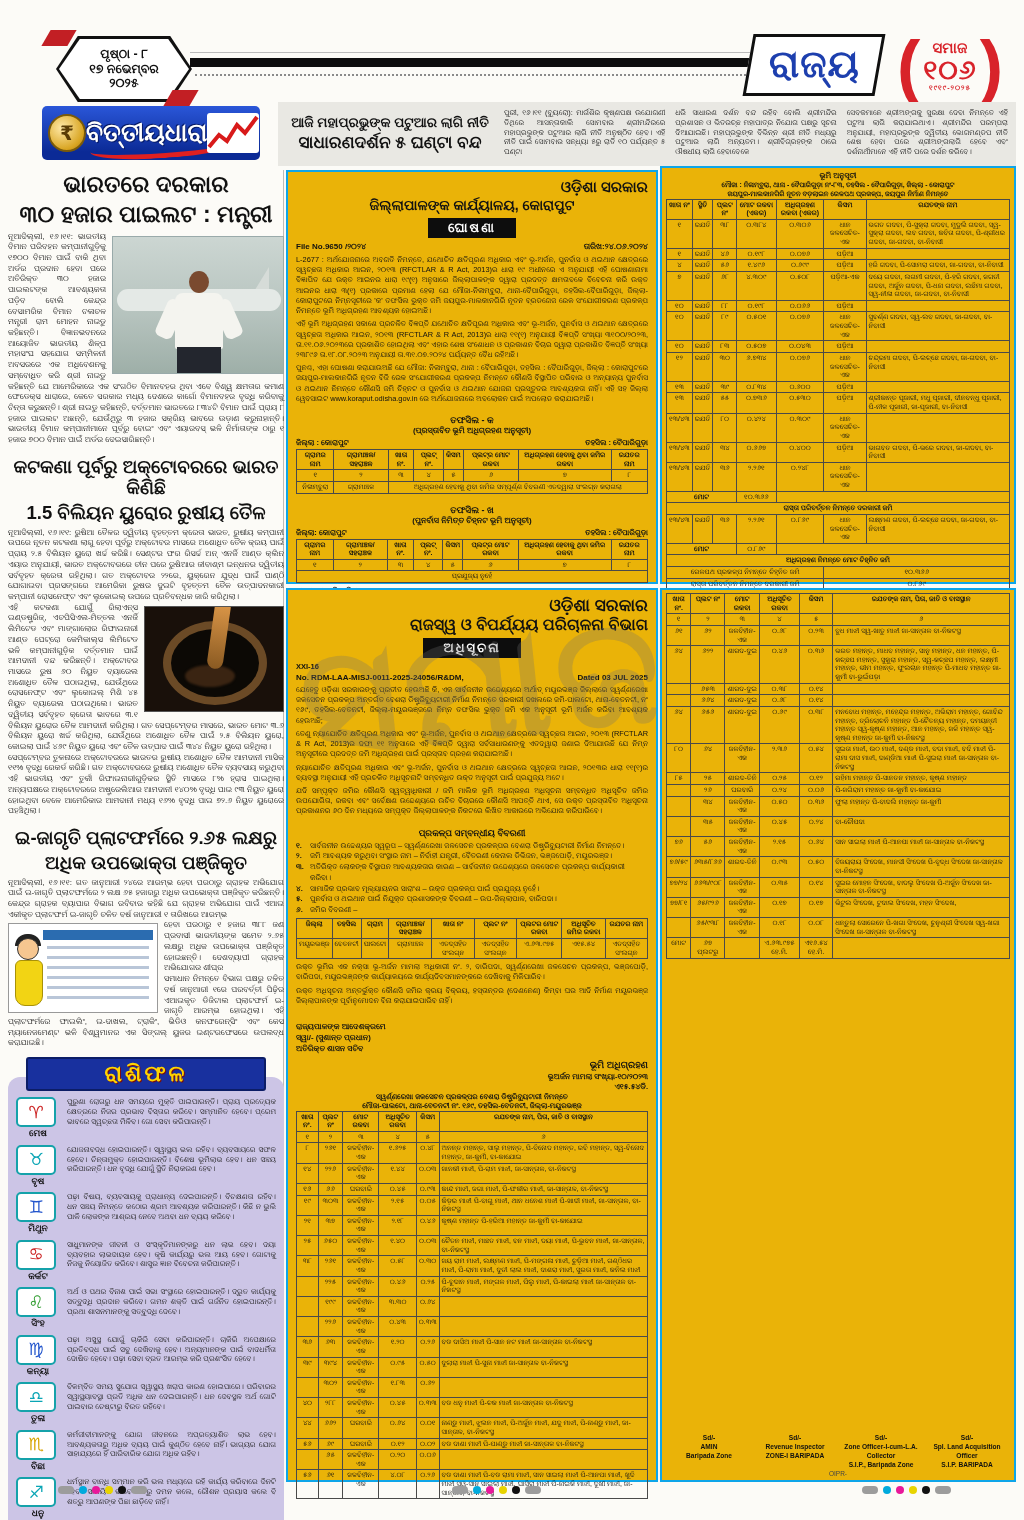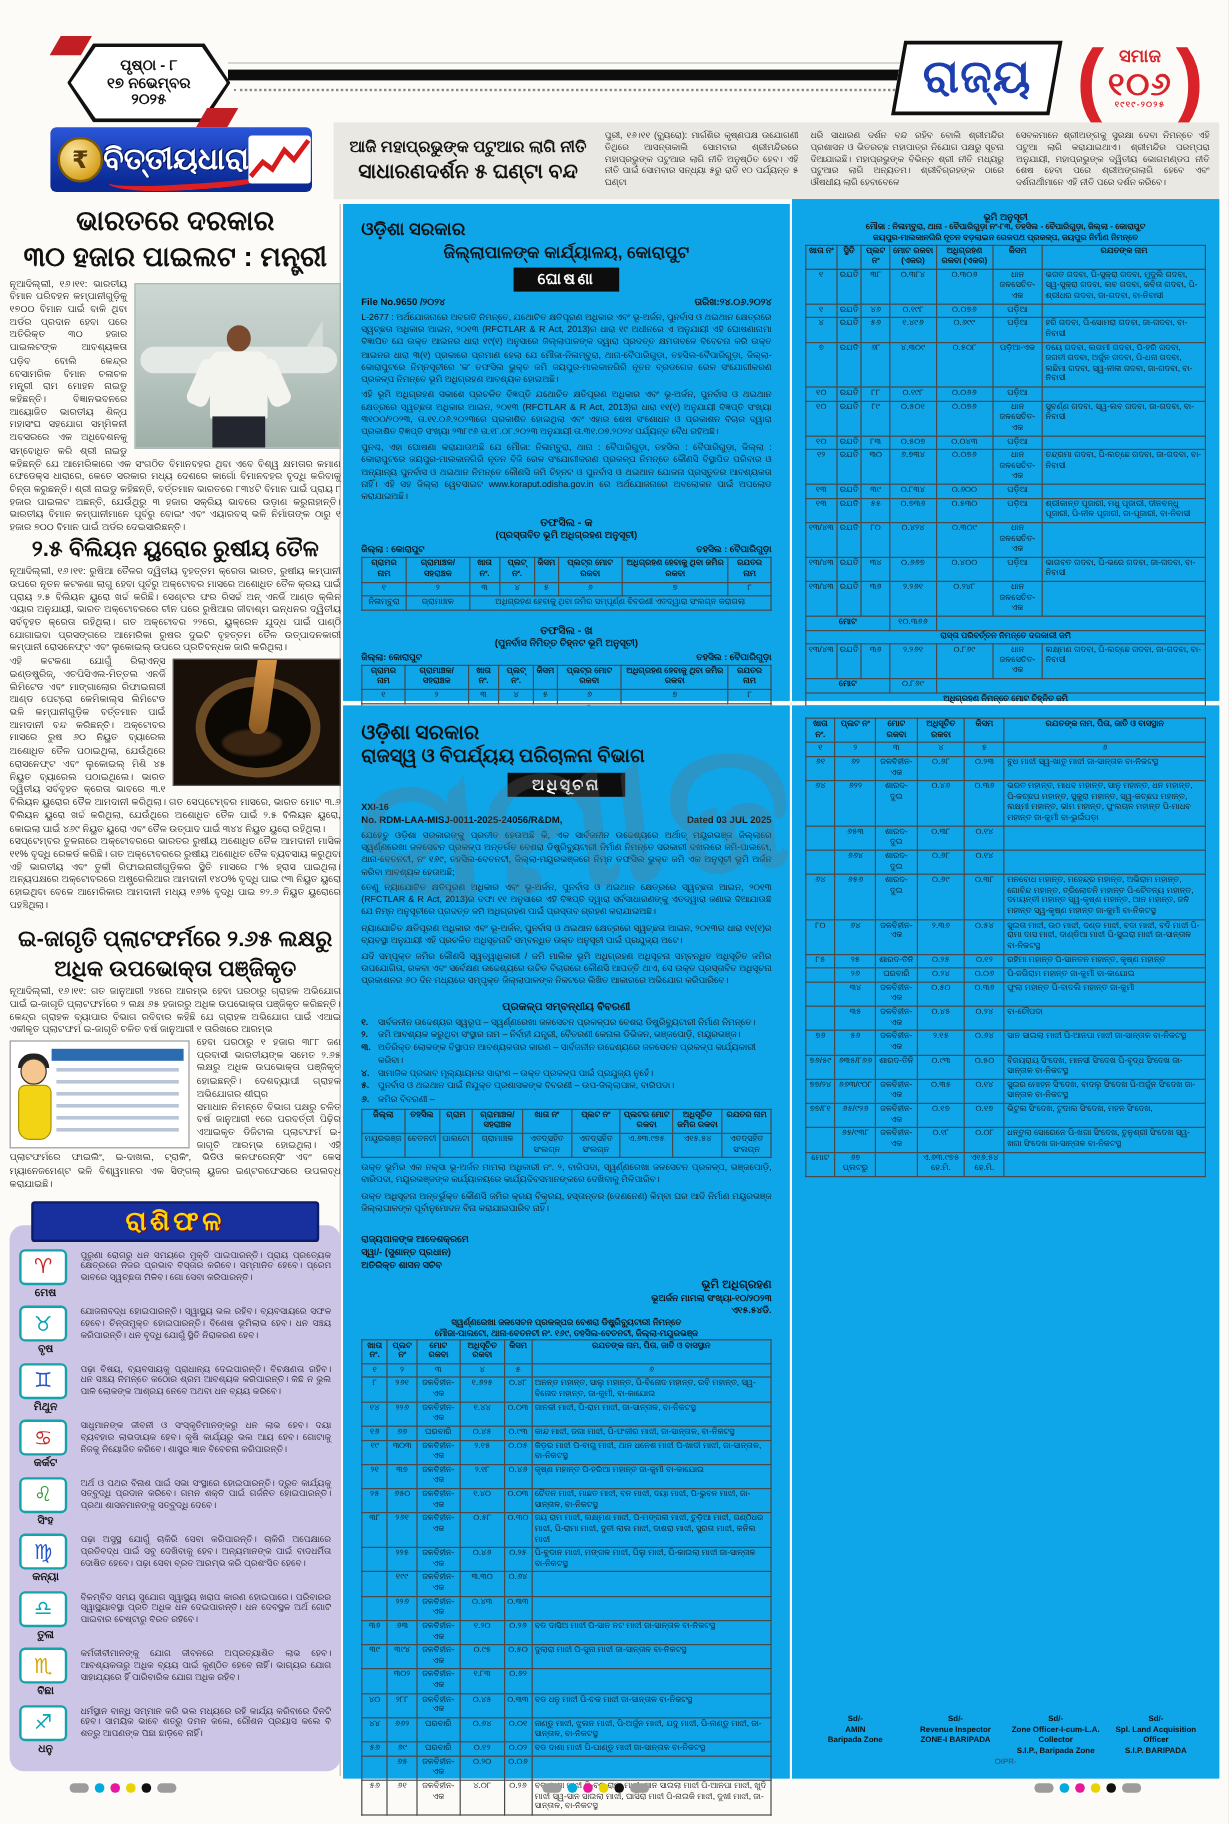--- a/index.html
+++ b/index.html
@@ -71,26 +71,26 @@
              text-align:center;font-size:22px;font-weight:bold;color:#ffd400;letter-spacing:3px;padding:2px 0;border-radius:3px;
              text-shadow:1px 1px 0 #7a0c0c;}
   .horo-panel{background:#ccc5e6;border-radius:12px;margin-top:-14px;padding:20px 8px 8px;}
   .horo-row{display:flex;gap:7px;margin-bottom:5.5px;align-items:flex-start;}
   .horo-iconwrap{width:44px;flex:0 0 auto;text-align:center;}
   .horo-iconbox{width:40px;height:30px;border:2px solid #15a2aa;border-radius:5px;background:#fff;
                 display:flex;align-items:center;justify-content:center;font-size:17px;line-height:1;}
   .horo-sign{font-size:9px;font-weight:bold;margin-top:1px;}
   .horo-text{flex:1;font-size:7.5px;line-height:1.32;text-align:justify;color:#222;}
   
-  .notice{position:absolute;background:#0ea5e9;border:7px solid #0ea5e9;padding:6px 8px;}
+  .notice{position:absolute;background:#eab308;border:2px solid #0ea5e9;padding:6px 8px;}
   .n1{left:286px;top:170px;width:372px;height:414px;}
   .n2{left:286px;top:588px;width:372px;height:894px;}
   .t1box{left:660px;top:166px;width:356px;height:418px;padding:3px 4px;}
   .t2box{left:660px;top:588px;width:356px;height:894px;padding:3px 4px;display:flex;flex-direction:column;}
-  .n-t1{text-align:left;font-size:15px;font-weight:bold;font-family:Liberation Serif, serif;}
+  .n-t1{text-align:right;font-size:15px;font-weight:bold;}
   .n-t2{text-align:center;font-size:14px;font-weight:bold;margin-top:1px;}
   .n-black{text-align:center;margin:4px 0;}
   .n-black span{display:inline-block;background:#0d0d0d;color:#fff;font-size:13px;font-weight:bold;padding:2px 20px;letter-spacing:2px;}
   .n-meta{display:flex;justify-content:space-between;font-size:8px;font-weight:bold;margin:2px 0;}
   .n-p{font-size:7.4px;line-height:1.38;text-align:justify;margin:3px 0;}
   .sched-t{ text-align:center;font-size:9px;font-weight:bold;margin-top:11px;}
   .sched-s{ text-align:center;font-size:8px;font-weight:bold;}
   .sched-meta{display:flex;justify-content:space-between;font-size:7.5px;font-weight:bold;margin:2px 0 1px;}
   table{border-collapse:collapse;width:100%;}
   .tbl td,.tbl th{border:1px solid #4a4a4a;font-size:6.9px;padding:1px 2px;text-align:center;vertical-align:top;font-weight:normal;line-height:1.25;}
@@ -184,21 +184,22 @@
           <span class="shirt"></span>
             <span class="arm1"></span>
             <span class="arm2"></span>
             <span class="pant"></span>
         </span>
         <span>ନୂଆଦିଲ୍ଲୀ, ୧୬।୧୧: ଭାରତୀୟ ବିମାନ ପରିବହନ କମ୍ପାନୀଗୁଡ଼ିକୁ ୧୭୦୦ ବିମାନ ପାଇଁ ବାକି ଥିବା ଅର୍ଡର ପ୍ରଦାନ ହେବା ପରେ ଅତିରିକ୍ତ ୩୦ ହଜାର ପାଇଲଟଙ୍କ ଆବଶ୍ୟକତା ପଡ଼ିବ ବୋଲି କେନ୍ଦ୍ର ବେସାମରିକ ବିମାନ ଚଳାଚଳ ମନ୍ତ୍ରୀ ରାମ ମୋହନ ନାଇଡୁ କହିଛନ୍ତି। ବିଜ୍ଞାନଭବନରେ ଆୟୋଜିତ ଭାରତୀୟ ଶିଳ୍ପ ମହାସଂଘ ସହଯୋଗ ସମ୍ମିଳନୀ ଅବସରରେ ଏକ ଅଧିବେଶନକୁ ସମ୍ବୋଧିତ କରି ଶ୍ରୀ ନାଇଡୁ କହିଛନ୍ତି ଯେ ଆମେରିକାରେ ଏକ ସଂଗଠିତ ବିମାନବହର ଥିବା ଏବେ ବିଶ୍ୱ କ୍ଷମତାର କମାଣ ଫେଡେକ୍ସ ଧାରାରେ, କେତେ ସରକାର ମଧ୍ୟ ଦେଶରେ କାର୍ଗୋ ବିମାନବହର ବୃଦ୍ଧି କରିବାକୁ ଚିନ୍ତା କରୁଛନ୍ତି। ଶ୍ରୀ ନାଇଡୁ କହିଛନ୍ତି, ବର୍ତ୍ତମାନ ଭାରତରେ ୮୩୪ଟି ବିମାନ ପାଇଁ ପ୍ରାୟ ୮ ହଜାର ପାଇଲଟ ଅଛନ୍ତି, ଯେଉଁଥିରୁ ୩ ହଜାର ସକ୍ରିୟ ଭାବରେ ଉଡ଼ାଣ କରୁନାହାନ୍ତି। ଭାରତୀୟ ବିମାନ କମ୍ପାନୀମାନେ ପୂର୍ବରୁ ବୋଇଂ ଏବଂ ଏୟାରବସ୍ ଭଳି ନିର୍ମାତାଙ୍କ ଠାରୁ ୧ ହଜାର ୭୦୦ ବିମାନ ପାଇଁ ଅର୍ଡର ଦେଇସାରିଛନ୍ତି।</span>
       </div>
     </div>
 
     <div>
-      <div class="a-head2" style="margin-top:0">୨.୫ ବିଲିୟନ ୟୁରୋର ରୁଷୀୟ ତୈଳ</div>
+      <div class="a-head2">କଟକଣା ପୂର୍ବରୁ ଅକ୍ଟୋବରରେ ଭାରତ କିଣିଛି</div>
+      <div class="a-head2" style="margin-top:0">1.5 ବିଲିୟନ ୟୁରୋର ରୁଷୀୟ ତୈଳ</div>
       <div class="a-body">ନୂଆଦିଲ୍ଲୀ, ୧୬।୧୧: ରୁଷିଆ ତୈଳର ଦ୍ୱିତୀୟ ବୃହତ୍ତମ କ୍ରେତା ଭାରତ, ରୁଷୀୟ କମ୍ପାନୀ ଉପରେ ନୂତନ କଟକଣା ଲାଗୁ ହେବା ପୂର୍ବରୁ ଅକ୍ଟୋବର ମାସରେ ଅଶୋଧିତ ତୈଳ କ୍ରୟ ପାଇଁ ପ୍ରାୟ ୨.୫ ବିଲିୟନ ୟୁରୋ ଖର୍ଚ୍ଚ କରିଛି। ସେଣ୍ଟର ଫର ରିସର୍ଚ୍ଚ ଅନ୍ ଏନର୍ଜି ଆଣ୍ଡ କ୍ଲିନ ଏୟାର ଅନୁଯାୟୀ, ଭାରତ ଅକ୍ଟୋବରରେ ଚୀନ ପରେ ରୁଷିଆର ଜୀବାଶ୍ମ ଇନ୍ଧନର ଦ୍ୱିତୀୟ ସର୍ବବୃହତ କ୍ରେତା ରହିଥିଲା। ଗତ ଅକ୍ଟୋବର ୨୨ରେ, ୟୁକ୍ରେନ ଯୁଦ୍ଧ ପାଇଁ ପାଣ୍ଠି ଯୋଗାଇବା ପ୍ରସଙ୍ଗରେ ଆମେରିକା ରୁଷର ଦୁଇଟି ବୃହତ୍ତମ ତୈଳ ଉତ୍ପାଦନକାରୀ କମ୍ପାନୀ ରୋସନେଫ୍ଟ ଏବଂ ଲୁକୋଇଲ୍ ଉପରେ ପ୍ରତିବନ୍ଧକ ଜାରି କରିଥିଲା।</div>
       <div class="a-body">
         <span class="photo-oil">
           <span class="rim"></span>
             <span class="glow"></span>
             <span class="stream"></span>
         </span>
         <span>ଏହି କଟକଣା ଯୋଗୁଁ ରିଲାଏନ୍ସ ଇଣ୍ଡଷ୍ଟ୍ରିଜ୍, ଏଚପିସିଏଲ-ମିତ୍ତଲ ଏନର୍ଜି ଲିମିଟେଡ ଏବଂ ମାଙ୍ଗାଲୋର ରିଫାଇନାରୀ ଆଣ୍ଡ ପେଟ୍ରୋ କେମିକାଲ୍ସ ଲିମିଟେଡ ଭଳି କମ୍ପାନୀଗୁଡ଼ିକ ବର୍ତ୍ତମାନ ପାଇଁ ଆମଦାନୀ ବନ୍ଦ କରିଛନ୍ତି। ଅକ୍ଟୋବର ମାସରେ ରୁଷ ୬୦ ନିୟୁତ ବ୍ୟାରେଲ ଅଶୋଧିତ ତୈଳ ପଠାଇଥିଲା, ଯେଉଁଥିରେ ରୋସନେଫ୍ଟ ଏବଂ ଲୁକୋଇଲ୍ ମିଶି ୪୫ ନିୟୁତ ବ୍ୟାରେଲ ପଠାଇଥିଲେ। ଭାରତ ଦ୍ୱିତୀୟ ସର୍ବବୃହତ କ୍ରେତା ଭାବରେ ୩.୧ ବିଲିୟନ ୟୁରୋର ତୈଳ ଆମଦାନୀ କରିଥିଲା। ଗତ ସେପ୍ଟେମ୍ବର ମାସରେ, ଭାରତ ମୋଟ ୩.୬ ବିଲିୟନ ୟୁରୋ ଖର୍ଚ୍ଚ କରିଥିଲା, ଯେଉଁଥିରେ ଅଶୋଧିତ ତୈଳ ପାଇଁ ୨.୫ ବିଲିୟନ ୟୁରୋ, କୋଇଲା ପାଇଁ ୪୬୯ ନିୟୁତ ୟୁରୋ ଏବଂ ତୈଳ ଉତ୍ପାଦ ପାଇଁ ୩୪୪ ନିୟୁତ ୟୁରୋ ରହିଥିଲା।</span>
       </div>
       <div class="a-body">ସେପ୍ଟେମ୍ବର ତୁଳନାରେ ଅକ୍ଟୋବରରେ ଭାରତର ରୁଷୀୟ ଅଶୋଧିତ ତୈଳ ଆମଦାନୀ ମାସିକ ୧୧% ବୃଦ୍ଧି ରେକର୍ଡ କରିଛି। ଗତ ଅକ୍ଟୋବରରେ ରୁଷୀୟ ଅଶୋଧିତ ତୈଳ ବ୍ୟବସାୟ କରୁଥିବା ଏହି ଭାରତୀୟ ଏବଂ ତୁର୍କୀ ରିଫାଇନାରୀଗୁଡ଼ିକର ସ୍ଥିତି ମାସରେ ୮% ହ୍ରାସ ପାଇଥିଲା। ଅନ୍ୟପକ୍ଷରେ ଅକ୍ଟୋବରରେ ଅଷ୍ଟ୍ରେଲିଆର ଆମଦାନୀ ୧୪୦% ବୃଦ୍ଧି ପାଇ ୯୩ ନିୟୁତ ୟୁରୋ ହୋଇଥିବା ବେଳେ ଆମେରିକାର ଆମଦାନୀ ମଧ୍ୟ ୧୬% ବୃଦ୍ଧି ପାଇ ୭୨.୬ ନିୟୁତ ୟୁରୋରେ ପହଞ୍ଚିଥିଲା।</div>

